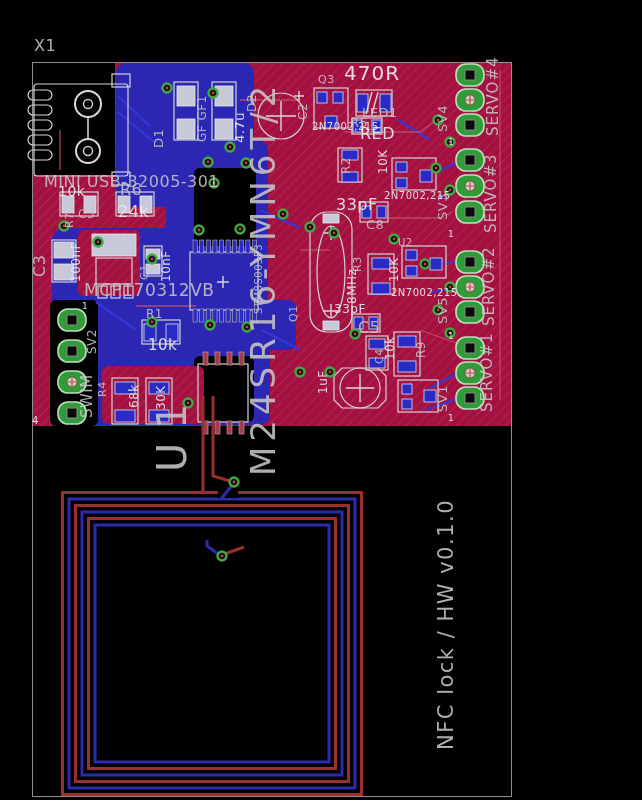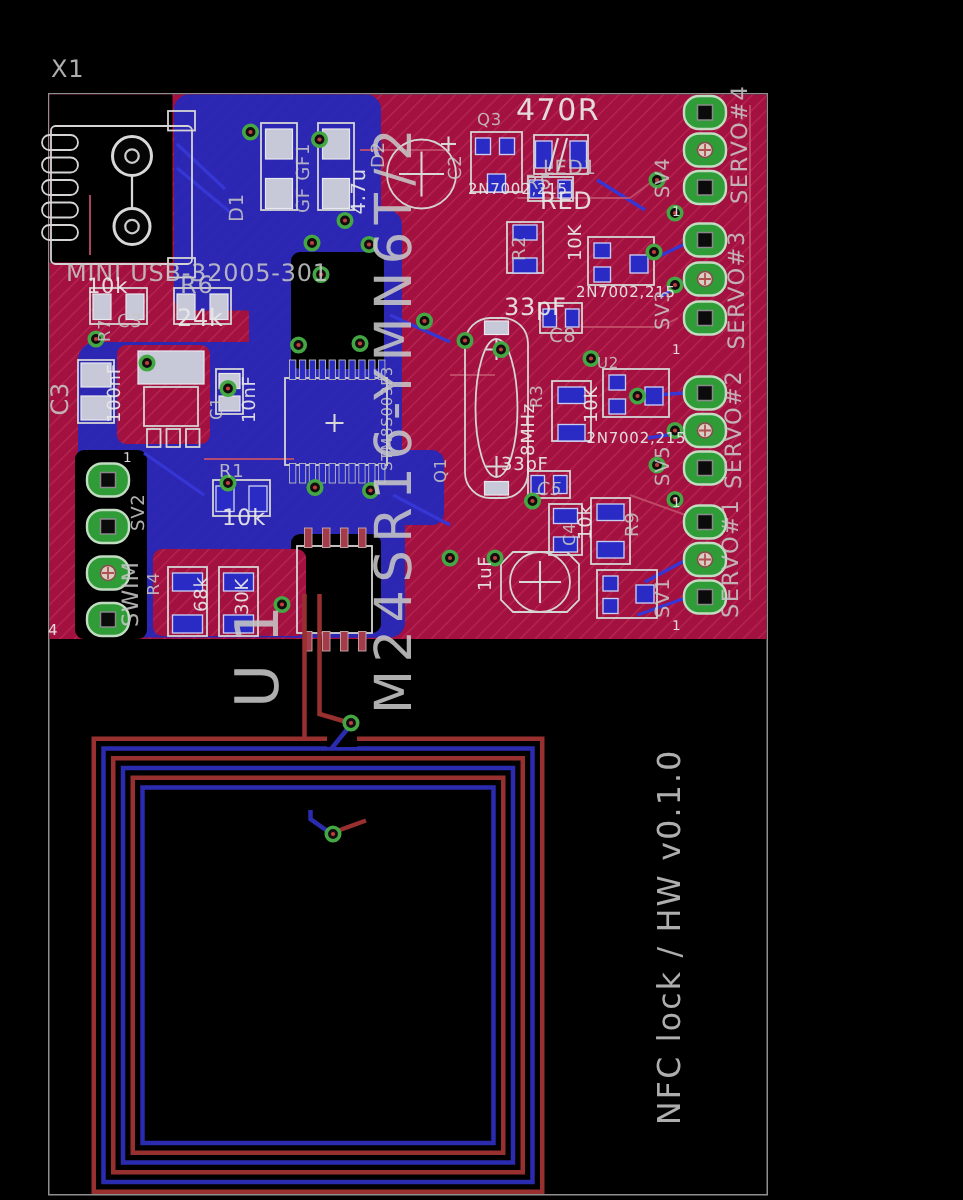--- a/index.html
+++ b/index.html
@@ -368,20 +368,21 @@
 <div id="labels">
       <div class="lbl tg" style="left: 34px; top: 38px; font-size: 16px;">X1</div>
       <div class="lbl tg" style="left: 44px; top: 174px; font-size: 16px;">MINI USB-32005-301</div>
       <div class="lbl tw" style="left: 58px; top: 184px; font-size: 14px;">10k</div>
       <div class="lbl tg" style="left: 120px; top: 182px; font-size: 16px;">R6</div>
       <div class="lbl tg rot" style="left: 64px; top: 228px; font-size: 11px;">R7</div>
       <div class="lbl tg" style="left: 78px; top: 208px; font-size: 12px;">C3</div>
       <div class="lbl tw" style="left: 118px; top: 204px; font-size: 16px;">24k</div>
       <div class="lbl tg rot" style="left: 32px; top: 277px; font-size: 16px;">C3</div>
       <div class="lbl tw rot" style="left: 70px; top: 282px; font-size: 12px;">100nF</div>
+      <div class="lbl tg" style="left: 84px; top: 282px; font-size: 17px;">MCP170312VB</div>
       <div class="lbl tg rot" style="left: 139px; top: 280px; font-size: 11px;">C1</div>
       <div class="lbl tw rot" style="left: 160px; top: 282px; font-size: 12px;">10nF</div>
       <div class="lbl tg rot" style="left: 152px; top: 148px; font-size: 13px;">D1</div>
       <div class="lbl tg rot" style="left: 196px; top: 142px; font-size: 12px;">GF GF1</div>
       <div class="lbl tw rot" style="left: 233px; top: 143px; font-size: 13px;">4.7u</div>
       <div class="lbl tg rot" style="left: 246px; top: 112px; font-size: 12px;">D2</div>
       <div class="lbl tg rot" style="left: 297px; top: 120px; font-size: 12px;">C2</div>
       <div class="lbl tg" style="left: 318px; top: 74px; font-size: 11px;">Q3</div>
       <div class="lbl tw" style="left: 344px; top: 63px; font-size: 20px; letter-spacing: 1px;">470R</div>
       <div class="lbl tg" style="left: 350px; top: 116px; font-size: 13px;">R5</div>
@@ -393,21 +394,21 @@
       <div class="lbl tw" style="left: 384px; top: 191px; font-size: 10px;">2N7002,215</div>
       <div class="lbl tw" style="left: 336px; top: 197px; font-size: 16px;">33pF</div>
       <div class="lbl tg" style="left: 366px; top: 218px; font-size: 13px;">C8</div>
       <div class="lbl tg rot" style="left: 352px; top: 272px; font-size: 11px;">R3</div>
       <div class="lbl tw rot" style="left: 346px; top: 304px; font-size: 12px;">8MHz</div>
       <div class="lbl tg rot" style="left: 288px; top: 322px; font-size: 11px;">Q1</div>
       <div class="lbl tg" style="left: 398px; top: 238px; font-size: 10px;">U2</div>
       <div class="lbl tw rot" style="left: 388px; top: 282px; font-size: 12px;">10K</div>
       <div class="lbl tw" style="left: 391px; top: 288px; font-size: 10px;">2N7002,215</div>
       <div class="lbl tw" style="left: 334px; top: 303px; font-size: 12px;">33pF</div>
-      <div class="lbl tg" style="left: 358px; top: 320px; font-size: 12px; font-style: italic;">C5</div>
+      <div class="lbl tg" style="left: 358px; top: 320px; font-size: 16px;">C5</div>
       <div class="lbl tw rot" style="left: 317px; top: 394px; font-size: 12px;">1uF</div>
       <div class="lbl tg rot" style="left: 374px; top: 364px; font-size: 11px;">C4</div>
       <div class="lbl tw rot" style="left: 384px; top: 360px; font-size: 12px;">10k</div>
       <div class="lbl tg rot" style="left: 415px; top: 358px; font-size: 12px;">R9</div>
       <div class="lbl tg" style="left: 146px; top: 308px; font-size: 12px;">R1</div>
       <div class="lbl tw" style="left: 148px; top: 338px; font-size: 15px;">10k</div>
       <div class="lbl tg rot" style="left: 86px; top: 354px; font-size: 12px;">SV2</div>
       <div class="lbl tg rot" style="left: 80px; top: 418px; font-size: 15px;">SWIM</div>
       <div class="lbl tg rot" style="left: 97px; top: 397px; font-size: 11px;">R4</div>
       <div class="lbl tw rot" style="left: 128px; top: 408px; font-size: 12px;">68k</div>

